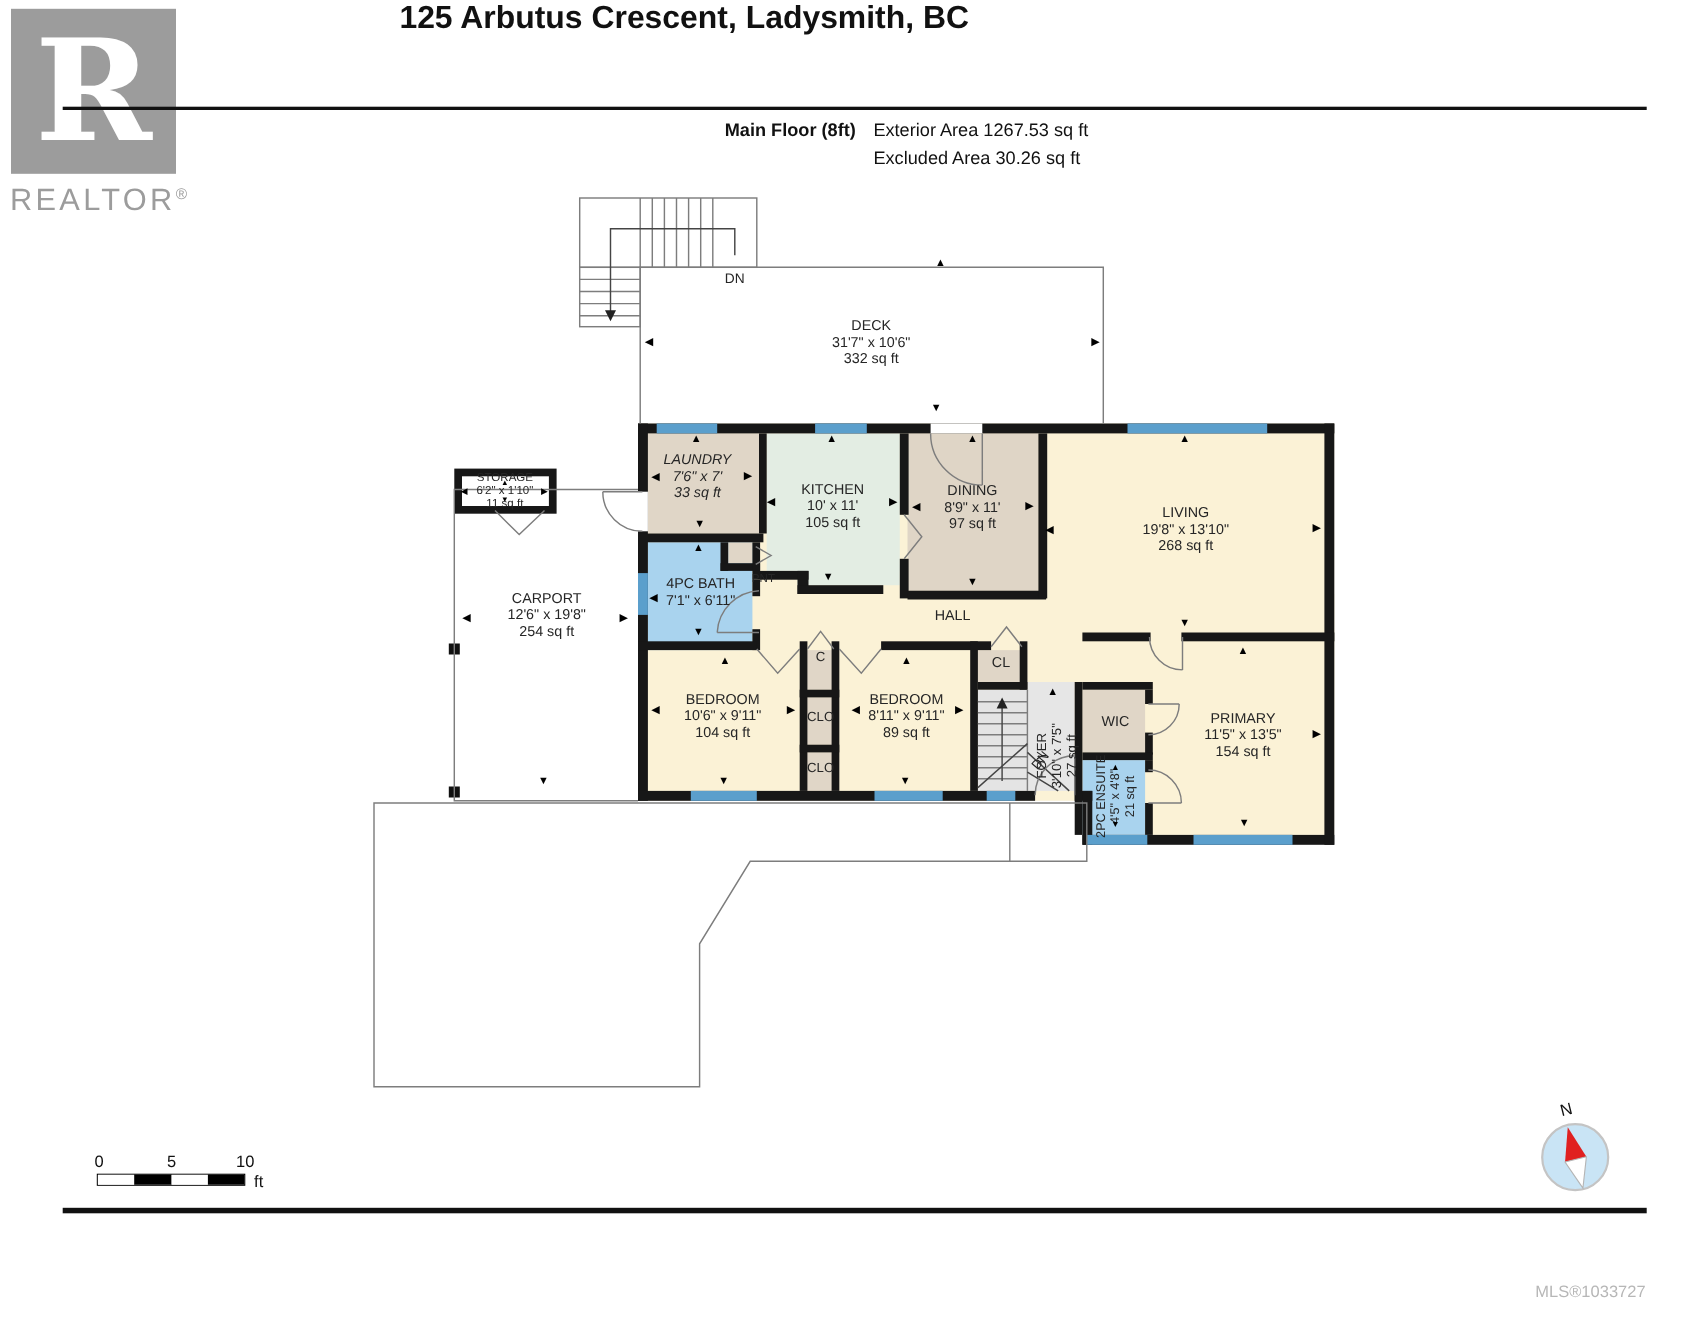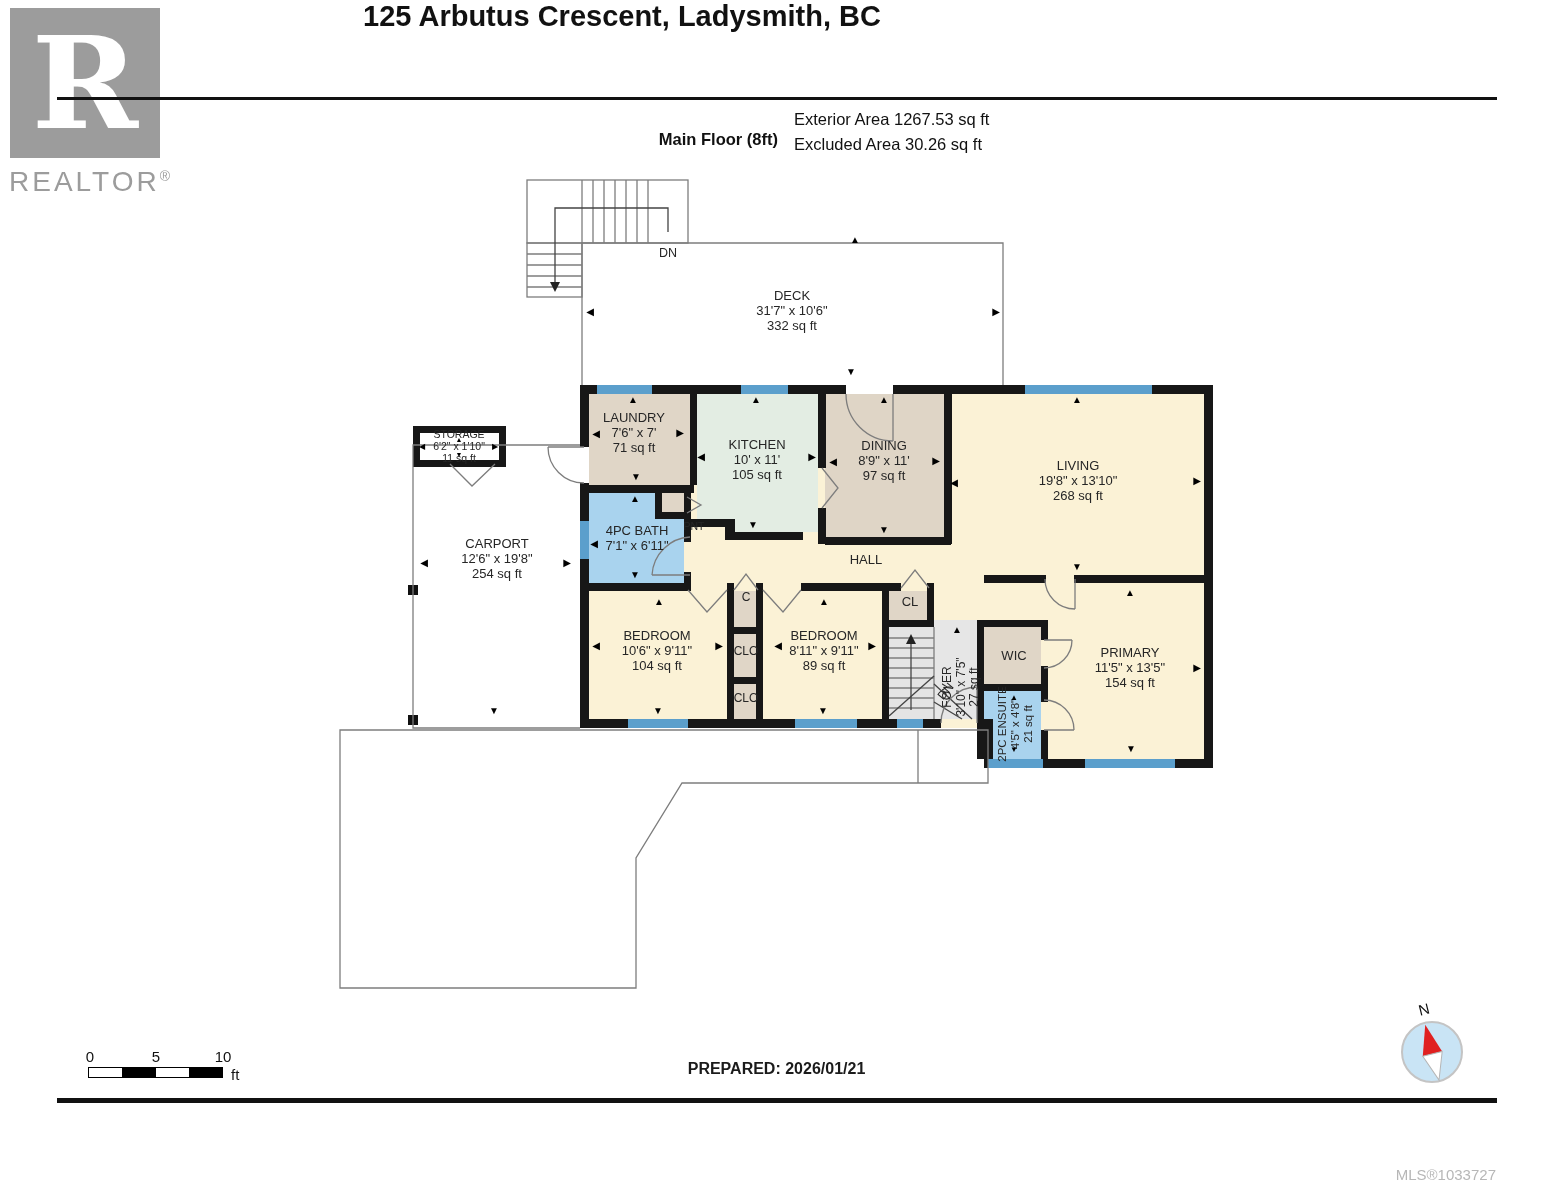--- a/index.html
+++ b/index.html
@@ -40,21 +40,21 @@
 
 <div id="canvas">
 
   <div class="logo-box">
     <span class="logo-r">R</span>
   </div>
   <div class="logo-word"><span>REALTOR</span><sup style="font-size:14px;">®</sup></div>
 
   <div class="hdr-title">125 Arbutus Crescent, Ladysmith, BC</div>
   <div class="rule" style="left:57px;top:97px;width:1440px;height:3px;"></div>
-  <div class="hdr-sub" style="left:528px;top:110px;width:250px;text-align:right;font-weight:bold;margin-top:20px;">Main Floor (8ft)</div>
+  <div class="hdr-sub" style="left:528px;top:110px;width:250px;text-align:right;font-weight:bold;">Main Floor (8ft)</div>
   <div class="hdr-sub" style="left:794px;top:110px;">Exterior Area 1267.53 sq ft</div>
   <div class="hdr-sub" style="left:794px;top:135px;">Excluded Area 30.26 sq ft</div>
 
   <div class="fill" style="left:580px;top:385px;width:633px;height:343px;background:#FBF2D6;"></div>
   <div class="fill" style="left:984px;top:540px;width:229px;height:219px;background:#FBF2D6;"></div>
   <div class="fill" style="left:589px;top:394px;width:101px;height:91px;background:#E0D6C7;"></div>
   <div class="fill" style="left:697px;top:394px;width:121px;height:125px;background:#E3EDE3;"></div>
   <div class="fill" style="left:725px;top:513px;width:93px;height:19px;background:#E3EDE3;"></div>
   <div class="fill" style="left:825px;top:394px;width:119px;height:143px;background:#DFD5C6;"></div>
   <div class="fill" style="left:589px;top:493px;width:95px;height:98px;background:#A9D3EE;"></div>
@@ -183,24 +183,24 @@
     </g>
   </svg>
 
   <div class="room-label" style="left:792px;top:288px;">
     <div>DECK</div>
       <div>31'7" x 10'6"</div>
       <div>332 sq ft</div>
   </div>
   <div class="room-label" style="left:668px;top:246px;font-size:12.5px;">DN</div>
 
-  <div class="room-label" style="left:634px;top:410px;">
+  <div class="room-label" style="left:634px;top:410px;font-style:italic;">
     <div>LAUNDRY</div>
       <div>7'6" x 7'</div>
-      <div>71 sq ft</div>
+      <div>33 sq ft</div>
   </div>
   <div class="room-label" style="left:757px;top:437px;">
     <div>KITCHEN</div>
       <div>10' x 11'</div>
       <div>105 sq ft</div>
   </div>
   <div class="room-label" style="left:884px;top:438px;">
     <div>DINING</div>
       <div>8'9" x 11'</div>
       <div>97 sq ft</div>
@@ -307,18 +307,17 @@
   <div class="scale-num" style="left:156px;top:1048px;">5</div>
   <div class="scale-num" style="left:223px;top:1048px;">10</div>
   <div style="position:absolute;left:88px;top:1067px;width:135px;height:11px;border:1px solid #000;box-sizing:border-box;display:flex;">
     <div style="flex:1;background:#fff;"></div>
     <div style="flex:1;background:#000;"></div>
     <div style="flex:1;background:#fff;"></div>
     <div style="flex:1;background:#000;"></div>
   </div>
   <div class="footer-text" style="left:231px;top:1066px;">ft</div>
 
-  <div class="prep">PREPARED: 2026/01/21</div>
   <div class="nlabel" style="left:1424px;top:1009px;">N</div>
   <div class="rule" style="left:57px;top:1098px;width:1440px;height:5px;"></div>
   <div class="mls">MLS®1033727</div>
 
 </div>
 
 </body></html>

